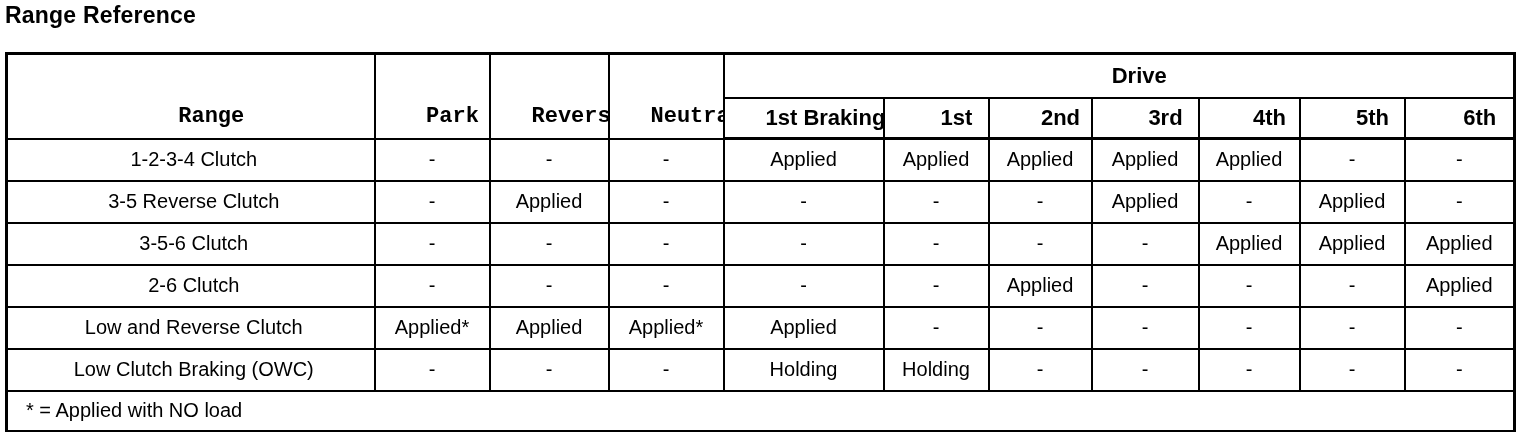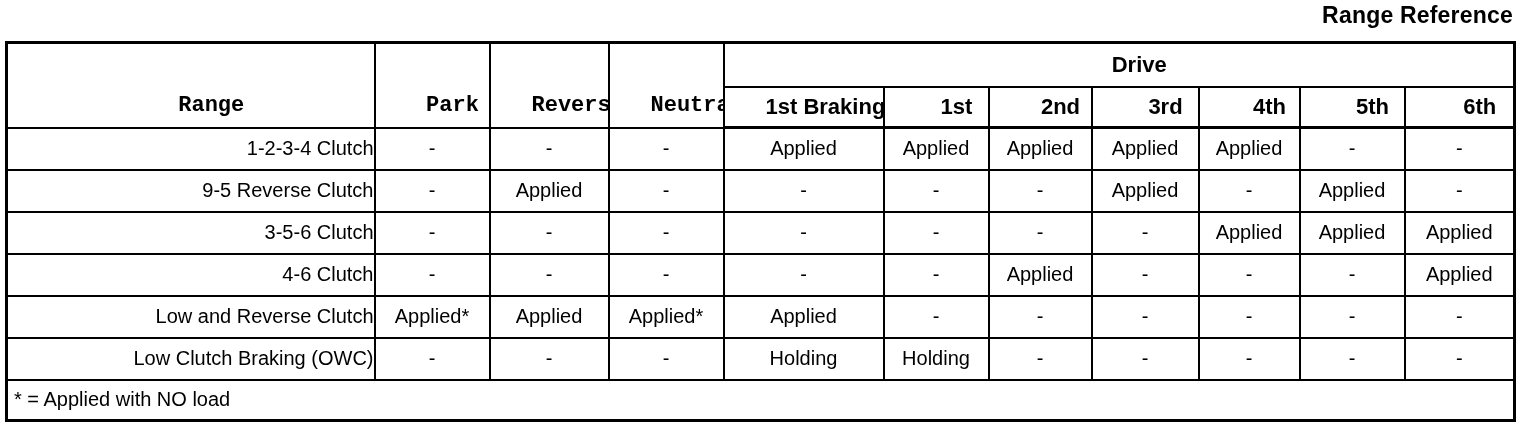--- a/index.html
+++ b/index.html
@@ -6,23 +6,23 @@
   html, body {
     width: 1520px; height: 432px;
     background: #ffffff;
     color: #000000;
     font-family: "Liberation Sans", sans-serif;
     overflow: hidden;
   }
   .title {
     width: 1508px;
     margin-left: 5px;
-    height: 41px;
+    height: 52px;
     padding-top: 2px;
-    text-align: right;
+    text-align: left;
     font-size: 23px;
     font-weight: bold;
     letter-spacing: 0.2px;
   }
   table {
     table-layout: fixed;
     border-collapse: collapse;
     margin-left: 5px;
     width: 1508px;
     border: 3px solid #000000;
@@ -39,27 +39,27 @@
   tr.row-drive { height: 44px; }
   tr.row-sub { height: 41px; }
   tr.row-sub th { border-bottom: 3px solid #000000; margin-top: 48px; }
   th.span-head {
     vertical-align: bottom;
     padding-bottom: 9px;
     font-family: Liberation Mono, monospace;
   }
   tbody tr { height: 42px; }
   tbody td.row-label {
-    text-align: right;
+    text-align: center;
     padding-left: 6px;
   }
   tfoot tr { height: 41px; }
   tfoot td {
     text-align: left;
-    padding-left: 6px;
+    padding-left: 18px;
     border-top: 2px solid #000000;
   }
 </style>
 </head>
 <body>
 
 <div class="title">Range Reference</div>
 
 <table>
   <colgroup>
@@ -101,21 +101,21 @@
         <td>-</td>
         <td>Applied</td>
         <td>Applied</td>
         <td>Applied</td>
         <td>Applied</td>
         <td>Applied</td>
         <td>-</td>
         <td>-</td>
       </tr>
       <tr>
-        <td class="row-label">9-5 Reverse Clutch</td>
+        <td class="row-label">3-5 Reverse Clutch</td>
         <td>-</td>
         <td>Applied</td>
         <td>-</td>
         <td>-</td>
         <td>-</td>
         <td>-</td>
         <td>Applied</td>
         <td>-</td>
         <td>Applied</td>
         <td>-</td>
@@ -127,21 +127,21 @@
         <td>-</td>
         <td>-</td>
         <td>-</td>
         <td>-</td>
         <td>-</td>
         <td>Applied</td>
         <td>Applied</td>
         <td>Applied</td>
       </tr>
       <tr>
-        <td class="row-label">4-6 Clutch</td>
+        <td class="row-label">2-6 Clutch</td>
         <td>-</td>
         <td>-</td>
         <td>-</td>
         <td>-</td>
         <td>-</td>
         <td>Applied</td>
         <td>-</td>
         <td>-</td>
         <td>-</td>
         <td>Applied</td>

